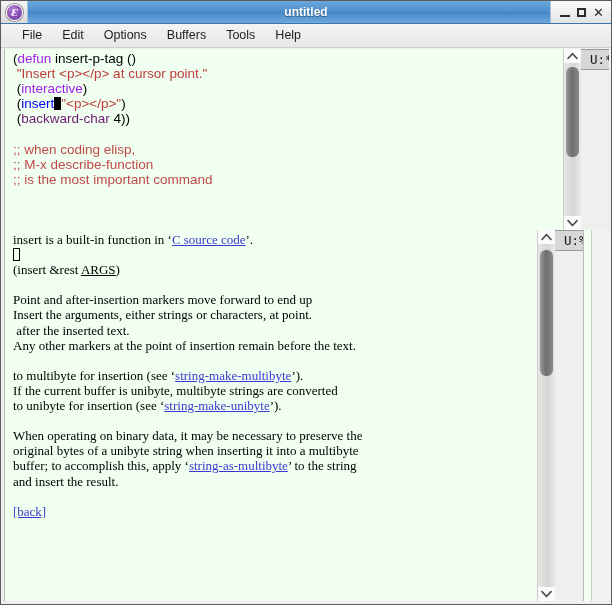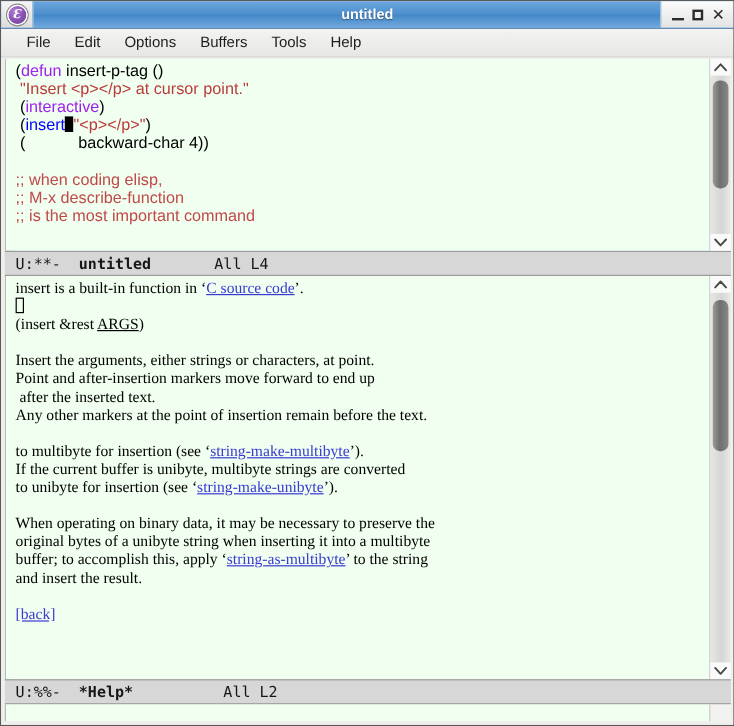--- a/index.html
+++ b/index.html
@@ -115,21 +115,21 @@
   .frame {
     flex: 1 1 auto;
     background: #efefee;
     padding: 1px 2px 3px 3px;
     display: flex;
     flex-direction: column;
     min-height: 0;
   }
   .ewindow {
     display: flex;
-    flex-direction: column;
+    flex-direction: row;
     min-height: 0;
   }
   .ewindow.top { flex: 0 0 181px; }
   .ewindow.bottom { flex: 1 1 auto; }
 
   .buf-row {
     flex: 1 1 auto;
     display: flex;
     min-height: 0;
     overflow: hidden;
@@ -153,21 +153,21 @@
     color: #000000;
     white-space: pre;
   }
   .lisp .line {
     font-family: "Liberation Sans", sans-serif;
     font-size: 13.5px;
     line-height: 15.1px;
   }
   .kw   { color: #a020f0; }
   .fn   { color: #0000ff; }
-  .fn2  { color: #000000; margin-left: 44px; }
+  .fn2  { color: #701a75; }
   .str  { color: #bc3b3b; }
   .cmt  { color: #c04a4a; }
   .cursor-block {
     display: inline-block;
     width: 7px;
     height: 13px;
     background: #000000;
     vertical-align: -2px;
   }
   .cursor-hollow {
@@ -300,22 +300,22 @@
     </div>
 
     <div class="ewindow bottom">
       <div class="buf-row">
         <div class="fringe-left"></div>
         <div class="buffer" id="help-buffer">
             <div class="line"><span>insert is a built-in function in ‘</span><span class="link">C source code</span><span>’.</span></div>
             <div class="line"><span class="cursor-hollow"></span></div>
             <div class="line"><span>(insert &amp;rest </span><span class="ul">ARGS</span><span>)</span></div>
             <div class="line">&nbsp;</div>
+            <div class="line"><span>Point and after-insertion markers move forward to end up</span></div>
             <div class="line"><span>Insert the arguments, either strings or characters, at point.</span></div>
-            <div class="line"><span>Point and after-insertion markers move forward to end up</span></div>
             <div class="line"><span> after the inserted text.</span></div>
             <div class="line"><span>Any other markers at the point of insertion remain before the text.</span></div>
             <div class="line">&nbsp;</div>
             <div class="line"><span>to multibyte for insertion (see ‘</span><span class="link">string-make-multibyte</span><span>’).</span></div>
             <div class="line"><span>If the current buffer is unibyte, multibyte strings are converted</span></div>
             <div class="line"><span>to unibyte for insertion (see ‘</span><span class="link">string-make-unibyte</span><span>’).</span></div>
             <div class="line">&nbsp;</div>
             <div class="line"><span>When operating on binary data, it may be necessary to preserve the</span></div>
             <div class="line"><span>original bytes of a unibyte string when inserting it into a multibyte</span></div>
             <div class="line"><span>buffer; to accomplish this, apply ‘</span><span class="link">string-as-multibyte</span><span>’ to the string</span></div>

